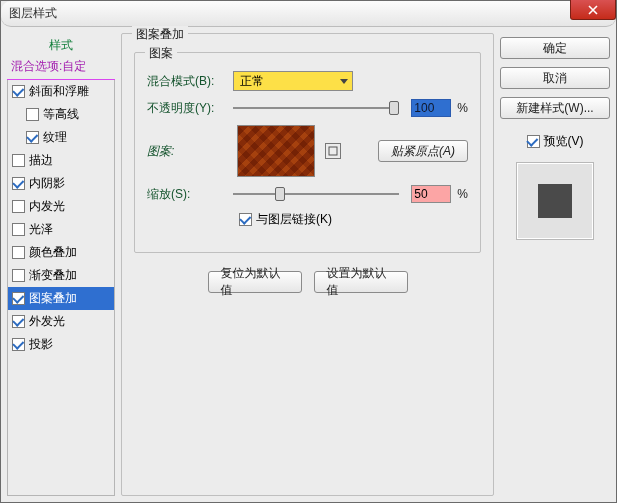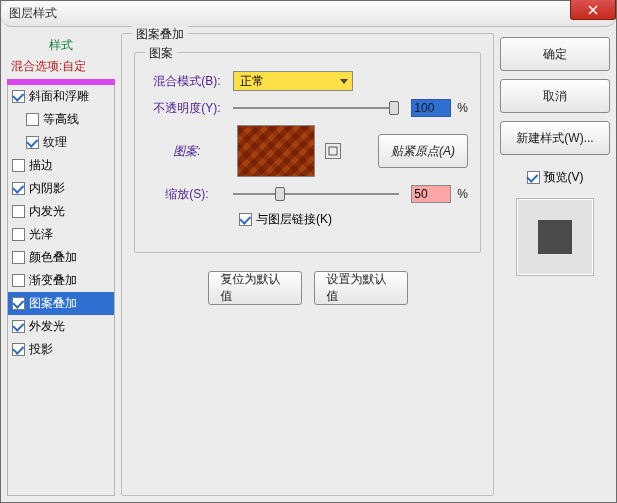--- a/index.html
+++ b/index.html
@@ -5,46 +5,46 @@
   * { box-sizing: border-box; margin: 0; padding: 0; font-family: "Microsoft YaHei", "SimSun", sans-serif; font-size: 12px; }
   body { background: #ececec; width: 617px; height: 503px; overflow: hidden; }
   .window { width: 617px; height: 503px; background: #ececec; border: 1px solid #6a6a6a; display: flex; flex-direction: column; }
   .titlebar { height: 26px; background: linear-gradient(#fcfcfc, #e6e6e6); border-bottom: 1px solid #bcbcbc; display: flex; align-items: center; padding-left: 8px; position: relative; border-radius: 10px; }
   .titlebar-text { color: #333; }
   .close-btn { position: absolute; right: 0; top: -1px; width: 46px; height: 20px; background: linear-gradient(#d95151,#c52b1a); border: 1px solid #7a1f14; border-top: none; border-bottom-left-radius: 3px; border-bottom-right-radius: 3px; display: flex; align-items: center; justify-content: center; }
   .close-btn svg { width: 10px; height: 10px; }
   .body { flex: 1; display: flex; padding: 6px 6px 6px 6px; gap: 6px; }
   .left { width: 108px; display: flex; flex-direction: column; }
   .left-header { padding: 4px 4px 2px 4px; color: #15803d; text-align: center; }
-  .left-sub { padding: 2px 4px 4px 4px; color: #b91c1c; border-bottom: 6px solid #d946ef; }
+  .left-sub { padding: 2px 4px 4px 4px; color: #a21caf; border-bottom: 1px solid #d946ef; }
   .style-list { flex: 1; background: #ececec; border: 1px solid #b5b5b5; border-top: none; }
   .style-item { display: flex; align-items: center; padding: 3px 4px; gap: 4px; cursor: default; }
   .style-item.indent { padding-left: 18px; }
   .style-item.selected { background: #2f6fd0; color: #fff; }
   .cb { width: 13px; height: 13px; border: 1px solid #7a7a7a; background: #fff; display: inline-flex; align-items: center; justify-content: center; }
   .cb.checked::after { content: ""; width: 8px; height: 5px; border-left: 2px solid #2c6bc0; border-bottom: 2px solid #2c6bc0; transform: rotate(-45deg) translate(0px,-1px); }
   .center { flex: 1; position: relative; }
   .group { border: 1px solid #bfbfbf; border-radius: 2px; position: relative; padding: 10px 12px 12px 12px; }
   .group-label { position: absolute; top: -8px; left: 10px; background: #ececec; padding: 0 4px; color: #222; }
   .outer-group { height: 100%; }
   .inner-group { margin-top: 8px; padding-bottom: 24px; }
   .row { display: flex; align-items: center; margin: 8px 0; gap: 6px; }
-  .rlabel { width: 80px; text-align: center; color: #4c1d95; }
+  .rlabel { width: 80px; text-align: left; color: #14532d; }
   .select { width: 120px; height: 20px; border: 1px solid #8a8a8a; background: #fde047; display: flex; align-items: center; justify-content: space-between; padding: 0 4px 0 6px; }
   .select .tri { width: 0; height: 0; border-left: 4px solid transparent; border-right: 4px solid transparent; border-top: 5px solid #444; }
   .slider { flex: 1; height: 14px; position: relative; margin-right: 6px; }
   .slider-track { position: absolute; top: 6px; left: 0; right: 0; height: 2px; background: #8e8e8e; }
   .slider-thumb { position: absolute; top: 0; width: 10px; height: 14px; background: #dcdcdc; border: 1px solid #666; border-radius: 2px; }
   .numbox { width: 40px; height: 18px; border: 1px solid #8a8a8a; background: #fca5a5; text-align: left; padding: 1px 2px; }
   .numbox.highlight { background: #2f6fd0; color: #0f172a; border-color: #2a5bb0; }
   .pct { color: #222; }
   .swatch-row { display: flex; align-items: center; gap: 10px; margin: 8px 0; font-style: italic; }
   .swatch { width: 78px; height: 52px; border: 1px solid #888; background: repeating-linear-gradient(45deg,#c97a3a 0 6px,#b06028 6px 12px), repeating-linear-gradient(-45deg,#d2883f 0 5px,#a95a22 5px 11px); background-blend-mode: multiply; }
   .swatch-mini { width: 16px; height: 16px; border: 1px solid #777; background: #ececec; display:flex; align-items:center; justify-content:center;}
-  .btn { height: 34px; border: 1px solid #8a8a8a; background: linear-gradient(#fefefe,#e6e6e6); border-radius: 3px; padding: 0 12px; display: inline-flex; align-items: center; justify-content: center; color: #222; }
+  .btn { height: 22px; border: 1px solid #8a8a8a; background: linear-gradient(#fefefe,#e6e6e6); border-radius: 3px; padding: 0 12px; display: inline-flex; align-items: center; justify-content: center; color: #222; }
   .btn.wide { width: 94px; }
   .link-row { display: flex; align-items: center; gap: 4px; margin-left: 92px; margin-top: 7px; }
   .btn-row { display: flex; gap: 12px; justify-content: center; margin-top: 18px; }
   .right { width: 110px; display: flex; flex-direction: column; gap: 8px; align-items: stretch; padding-top: 4px; }
   .right .btn { width: 100%; }
   .preview-row { display: flex; align-items: center; justify-content: center; gap: 4px; margin-top: 6px; }
   .preview-box { width: 78px; height: 78px; background: #e2e2e2; border: 1px solid #b8b8b8; display: flex; align-items: center; justify-content: center; margin: 4px auto 0 auto; box-shadow: inset 0 0 0 1px #fff; }
   .preview-inner { width: 34px; height: 34px; background: #4a4a4a; }
 </style>
 </head>

